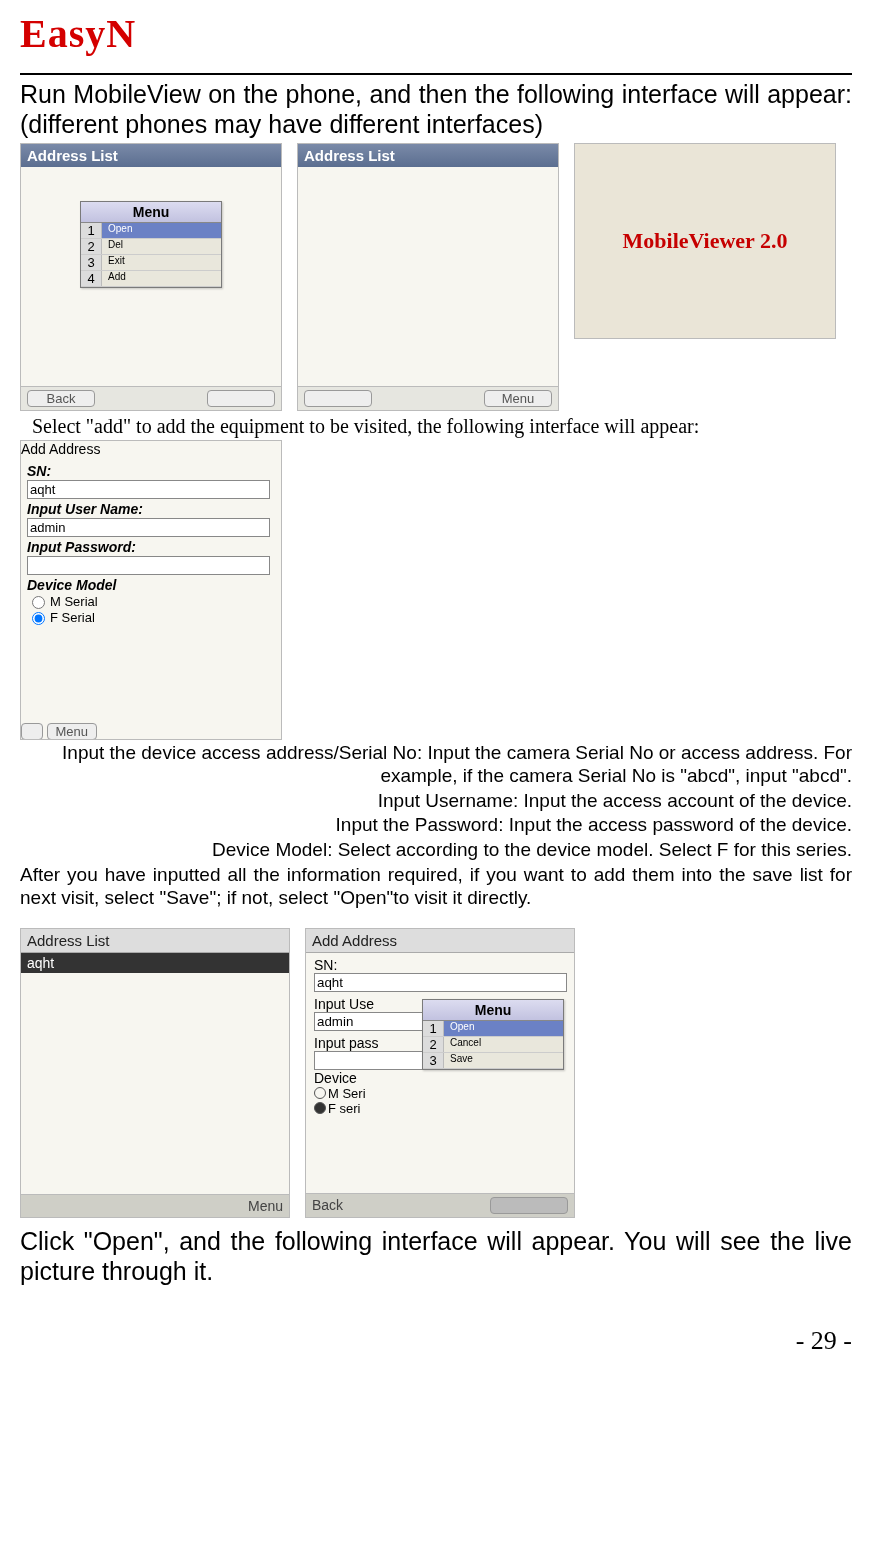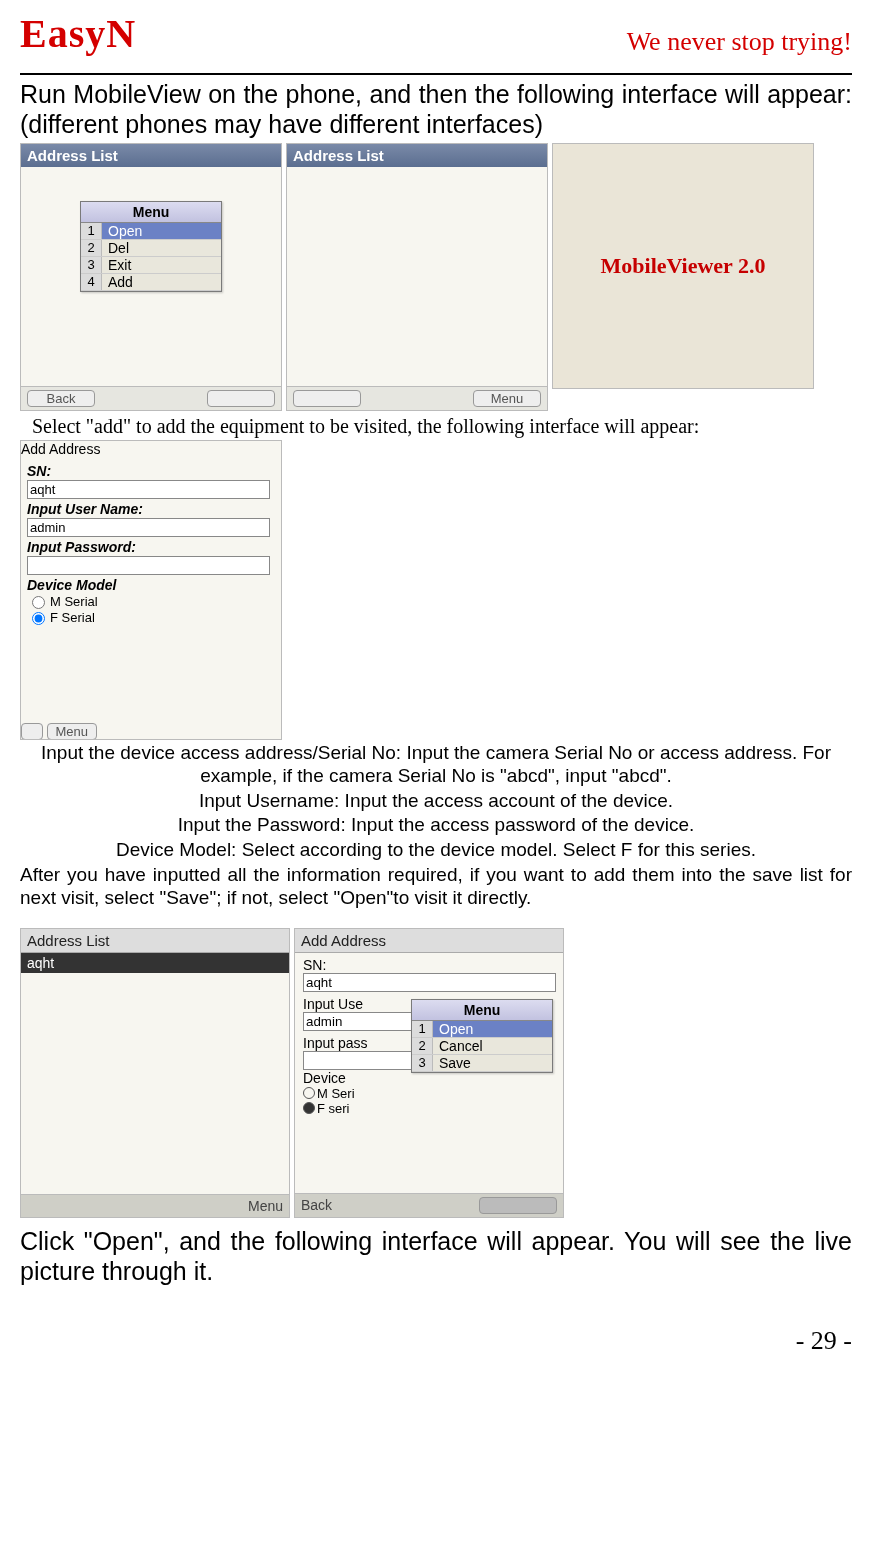--- a/index.html
+++ b/index.html
@@ -31,32 +31,32 @@
     color: #d40000;
   }
   .body-text {
     font-size: 25px;
     text-align: justify;
     margin-top: 2px;
     line-height: 1.2;
   }
   .body-text-left {
     font-size: 19px;
-    text-align: center;
+    text-align: right;
     margin-top: 2px;
     line-height: 1.2;
   }
   .serif-text {
     font-family: "Times New Roman", serif;
     font-size: 20px;
     margin: 4px 0 2px 12px;
   }
   .screenshot-row {
     display: flex;
-    gap: 4px;
+    gap: 15px;
     margin: 4px 0;
     align-items: flex-start;
   }
   .phone-ss {
     width: 262px;
     height: 268px;
     border: 1px solid #bbb;
     box-sizing: border-box;
     background: #f7f6f0;
     display: flex;
@@ -106,30 +106,30 @@
   }
   .menu-num {
     width: 20px;
     text-align: center;
     background: #dcdcdc;
     border-right: 1px solid #bbb;
     font-size: 13px;
   }
   .menu-label {
     padding: 0 6px;
-    font-size: 14px;
+    font-size: 10px;
     flex: 1;
   }
   .menu-sel {
     background: #6b81c5;
     color: white;
   }
   .splash {
     width: 262px;
-    height: 246px;
+    height: 196px;
     border: 1px solid #bbb;
     box-sizing: border-box;
     background: #eae5d7;
     display: flex;
     align-items: center;
     justify-content: center;
     text-align: center;
   }
   .splash-text {
     font-family: "Times New Roman", serif;
@@ -231,21 +231,20 @@
     text-align:center;
     font-size:13px;
     color:#555;
   }
 </style>
 </head>
 <body>
 
 <div class="header">
   <span class="logo">EasyN</span>
-  <span class="tagline">We never stop trying!</span>
 </div>
 
 <div class="body-text">Run MobileView on the phone, and then the following interface will appear: (different phones may have different interfaces)</div>
 
 <div class="screenshot-row">
 
   <div class="phone-ss">
     <div class="titlebar">Address List</div>
     <div class="body">
       <div class="menu-box">

